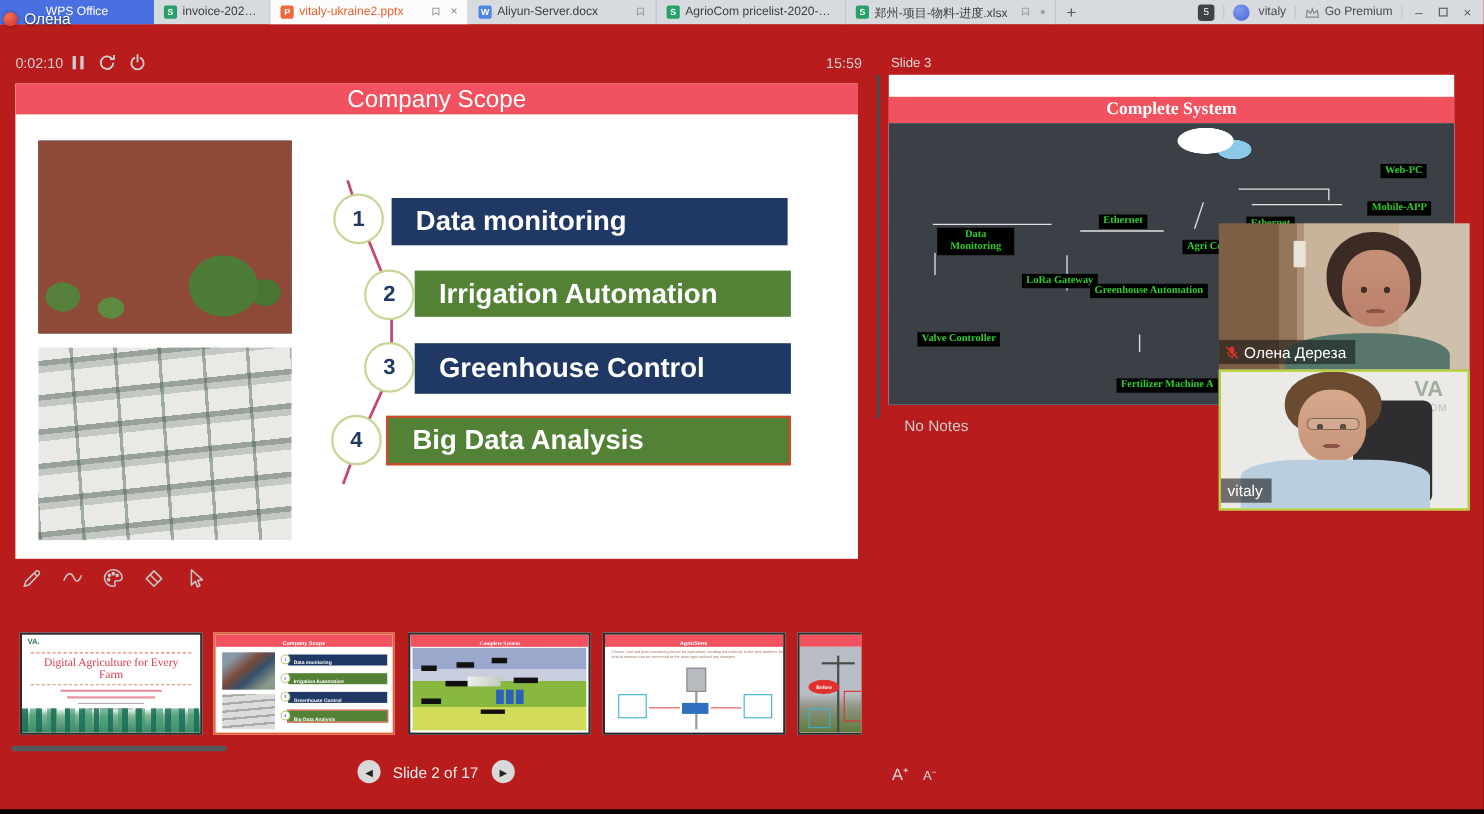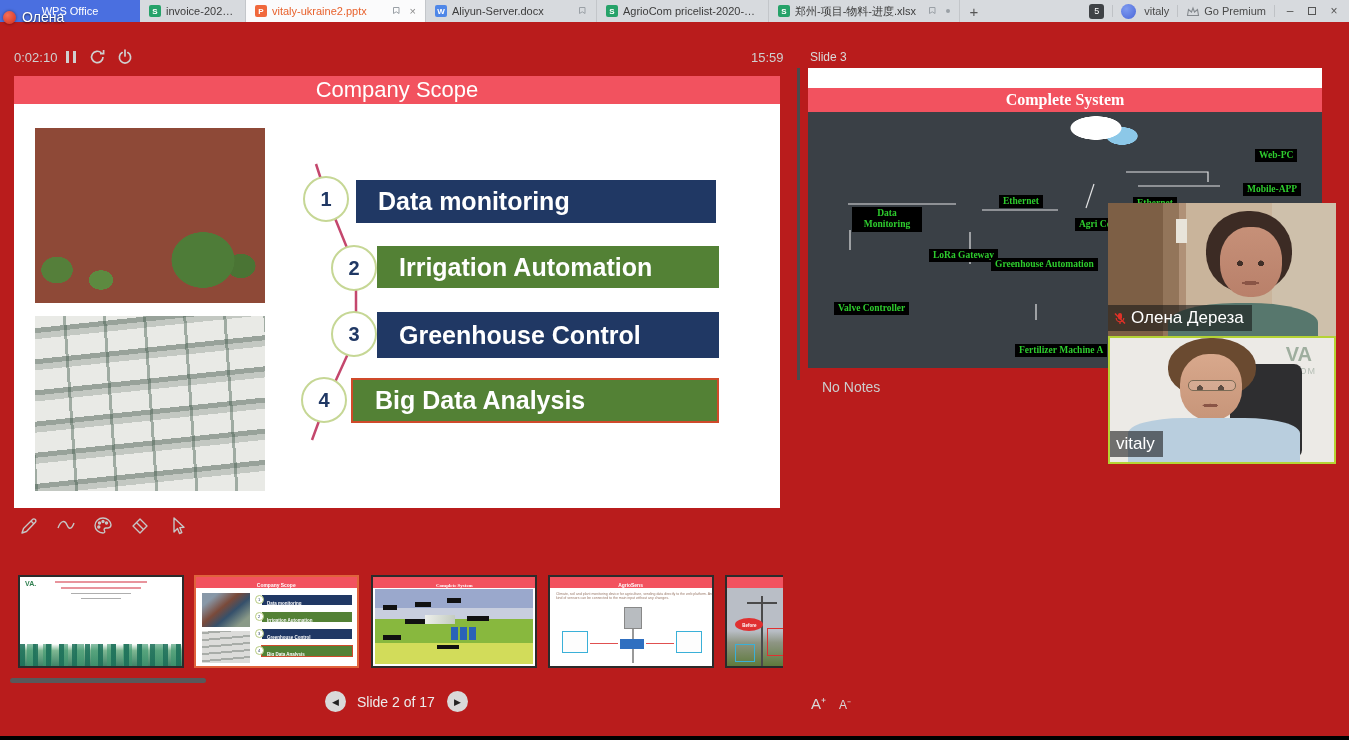--- a/index.html
+++ b/index.html
@@ -173,21 +173,21 @@
     linear-gradient(#a89a88,#a89a88) 192px 20px/20px 52px,
     linear-gradient(180deg,#d6d2ca 0 30%,#ccc8c0 30% 52%,#b8b2a6 52% 62%,#a8a296 62% 100%);background-repeat:no-repeat;}
   .v3{height:128px;border:2px solid #b5d334;background:#eceae6;}
   .v4{height:128px;background:
     radial-gradient(circle 5px at 18px 24px,#c23028 96%,transparent) 0 0/100% 100%,
     radial-gradient(circle 4px at 40px 88px,#d04038 96%,transparent) 0 0/100% 100%,
     radial-gradient(circle 5px at 10px 60px,#b02820 96%,transparent) 0 0/100% 100%,
     radial-gradient(circle 4px at 52px 40px,#c83830 96%,transparent) 0 0/100% 100%,
     radial-gradient(circle 4px at 30px 112px,#c23028 96%,transparent) 0 0/100% 100%,
     linear-gradient(115deg,#546f3c 0 35%,#6f8c4c 60%,#5a7842 100%);background-repeat:no-repeat;}
-  .vlabel{position:absolute;left:0;bottom:5px;background:rgba(22,22,22,.58);color:#fff;font-size:17px;padding:3px 8px 3px 6px;display:flex;align-items:center;gap:5px;z-index:5;margin-top:17px;}
+  .vlabel{position:absolute;left:0;bottom:5px;background:rgba(22,22,22,.58);color:#fff;font-size:14px;padding:3px 8px 3px 6px;display:flex;align-items:center;gap:5px;z-index:5;margin-top:17px;}
   .head{position:absolute;border-radius:48%;}
   .v1-hair{left:98px;top:8px;width:86px;height:82px;background:#3c2b24;}
   .v1-face{left:112px;top:24px;width:62px;height:70px;border-radius:46%;background:
     radial-gradient(circle 3px at 32% 52%,#402f28 96%,transparent) ,
     radial-gradient(circle 3px at 66% 52%,#402f28 96%,transparent),
     radial-gradient(ellipse 9px 2px at 49% 80%,#8a5546 96%,transparent),
     linear-gradient(#c69078,#b9806a);}
   .v1-body{left:60px;top:100px;width:150px;height:44px;border-radius:45% 45% 0 0;background:#57776d;position:absolute;}
   .v2-table{position:absolute;left:0;top:70px;width:228px;height:58px;background:linear-gradient(#c29a62,#a87f48);clip-path:polygon(6% 100%,94% 100%,72% 0,30% 0);}
   .v2-plants{position:absolute;inset:0;background:
@@ -378,20 +378,21 @@
       <svg width="22" height="22" viewBox="0 0 22 22" fill="none" stroke="#c6c6c6" stroke-width="1.4" stroke-linejoin="round">
           <path d="M8 3 L8 17 L11.5 13.5 L13.5 18.5 L15.8 17.5 L13.8 12.6 L18 12.2 Z"></path>
         </svg>
     </span>
   </div>
 
   <div class="thumbs">
 
     <div class="thumb th1">
       <div class="t1-logo">VA.</div>
+      <div class="t1-title">Digital Agriculture for Every Farm</div>
       <div class="t1-line"></div>
       <div class="t1-line" style="width:80px"></div>
       <div class="t1-gline"></div>
       <div class="t1-gline" style="width:40px"></div>
       <div class="t1-sky"></div>
     </div>
 
     <div class="thumb th2 current">
       <div class="mini-banner"><span>Company Scope</span></div>
       <div class="t2-photo1"></div>

